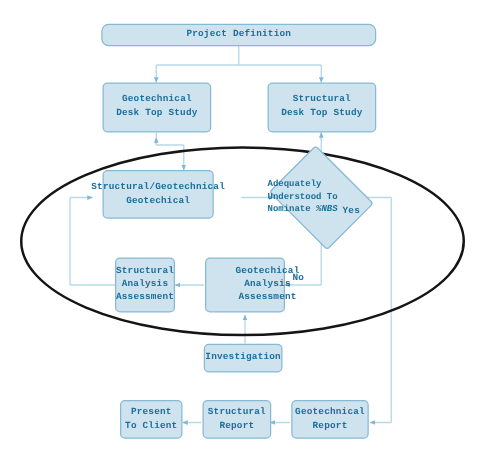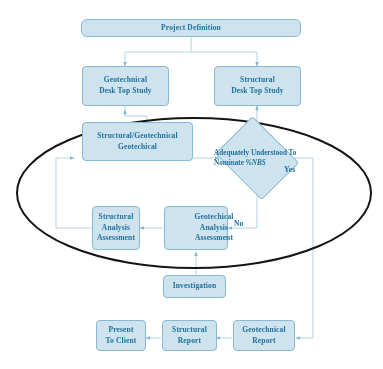--- a/index.html
+++ b/index.html
@@ -6,21 +6,21 @@
     margin: 0;
     padding: 0;
     background: #ffffff;
   }
   #canvas {
     position: relative;
     width: 383px;
     height: 369px;
     background: #ffffff;
     overflow: hidden;
-    font-family: Liberation Serif, serif;
+    font-family: Liberation Mono, monospace;
   }
   #edges {
     position: absolute;
     left: 0;
     top: 0;
     width: 383px;
     height: 369px;
     pointer-events: none;
   }
   .node {
@@ -141,21 +141,21 @@
     </div>
   </div>
 
   <div class="node" style="left:214px; top:66px; width:87px; height:40px;">
     <div>
       <span>Structural</span>
       <span>Desk Top Study</span>
     </div>
   </div>
 
-  <div class="node" style="left:82px; top:122px; width:111px; height:39px;">
+  <div class="node" style="left:82px; top:136px; width:89px; height:39px;">
     <div>
       <span>Structural/Geotechnical</span>
       <span>Geotechical</span>
     </div>
   </div>
 
   <div class="decision" style="left:212px; top:122px; width:90px; height:72px;">
     <div class="diamond-shape"></div>
     <div class="diamond-label">
       <span>Adequately</span>
@@ -199,16 +199,16 @@
     </div>
   </div>
 
   <div class="node" style="left:233px; top:320px; width:62px; height:31px;">
     <div>
       <span>Geotechnical</span>
       <span>Report</span>
     </div>
   </div>
 
-  <div class="edge-label" style="left:284px; top:165px;">Yes</div>
+  <div class="edge-label" style="left:274px; top:165px;">Yes</div>
   <div class="edge-label" style="left:234px; top:219px;">No</div>
 
 </div>
 
 </body></html>

